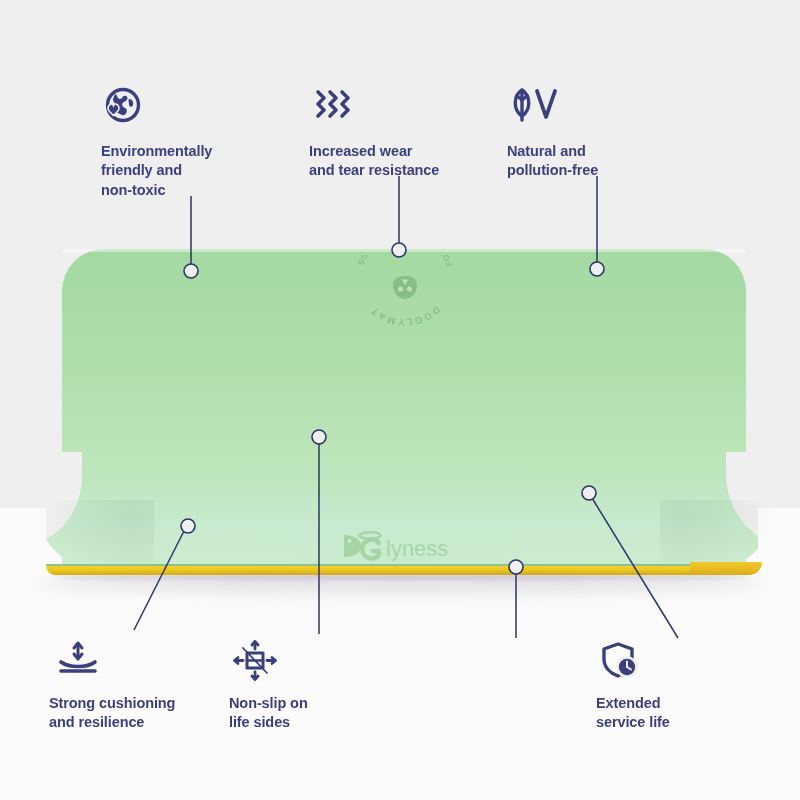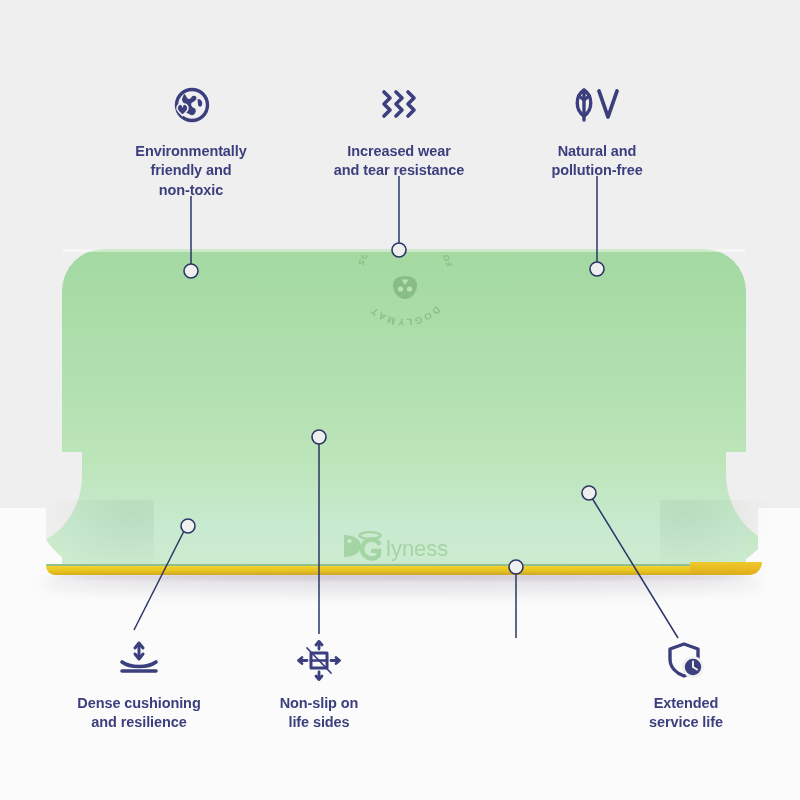--- a/index.html
+++ b/index.html
@@ -219,21 +219,20 @@
     left: 0;
     top: 0;
     width: 800px;
     height: 800px;
   }
 
   
   .feature {
     position: absolute;
     width: 180px;
-    text-align: center;
     color: #3b3f7d;
   }
   .feature .ficon {
     display: block;
     margin: 0 auto 14px auto;
     height: 42px;
     line-height: 0;
   }
   .feature .flabel {
     font-size: 14.5px;
@@ -381,21 +380,21 @@
       <svg width="58" height="40" viewBox="0 0 58 40">
         <g stroke="#3b3f7d" fill="none" stroke-linecap="round" stroke-linejoin="round">
           <line x1="29" y1="4" x2="29" y2="18" stroke-width="3"></line>
           <path d="M 25,8 L 29,3 L 33,8" stroke-width="3"></path>
           <path d="M 25,14 L 29,19 L 33,14" stroke-width="3"></path>
           <path d="M 12,22 C 20,28 38,28 46,22" stroke-width="3.6"></path>
           <line x1="12" y1="31" x2="46" y2="31" stroke-width="3.6"></line>
         </g>
       </svg>
     </span>
-    <span class="flabel">Dense cushioning
+    <span class="flabel">Strong cushioning
 and resilience</span>
   </div>
 
   <div class="feature bottom" style="left:229px; top:640px;">
     <span class="ficon">
       <svg width="52" height="42" viewBox="0 0 52 42">
         <g stroke="#3b3f7d" fill="none" stroke-linecap="round" stroke-linejoin="round">
           <rect x="18" y="13" width="16" height="15" stroke-width="3"></rect>
           <line x1="18" y1="20.5" x2="34" y2="20.5" stroke-width="2.6"></line>
           <line x1="26" y1="9" x2="26" y2="2" stroke-width="2.8"></line>

